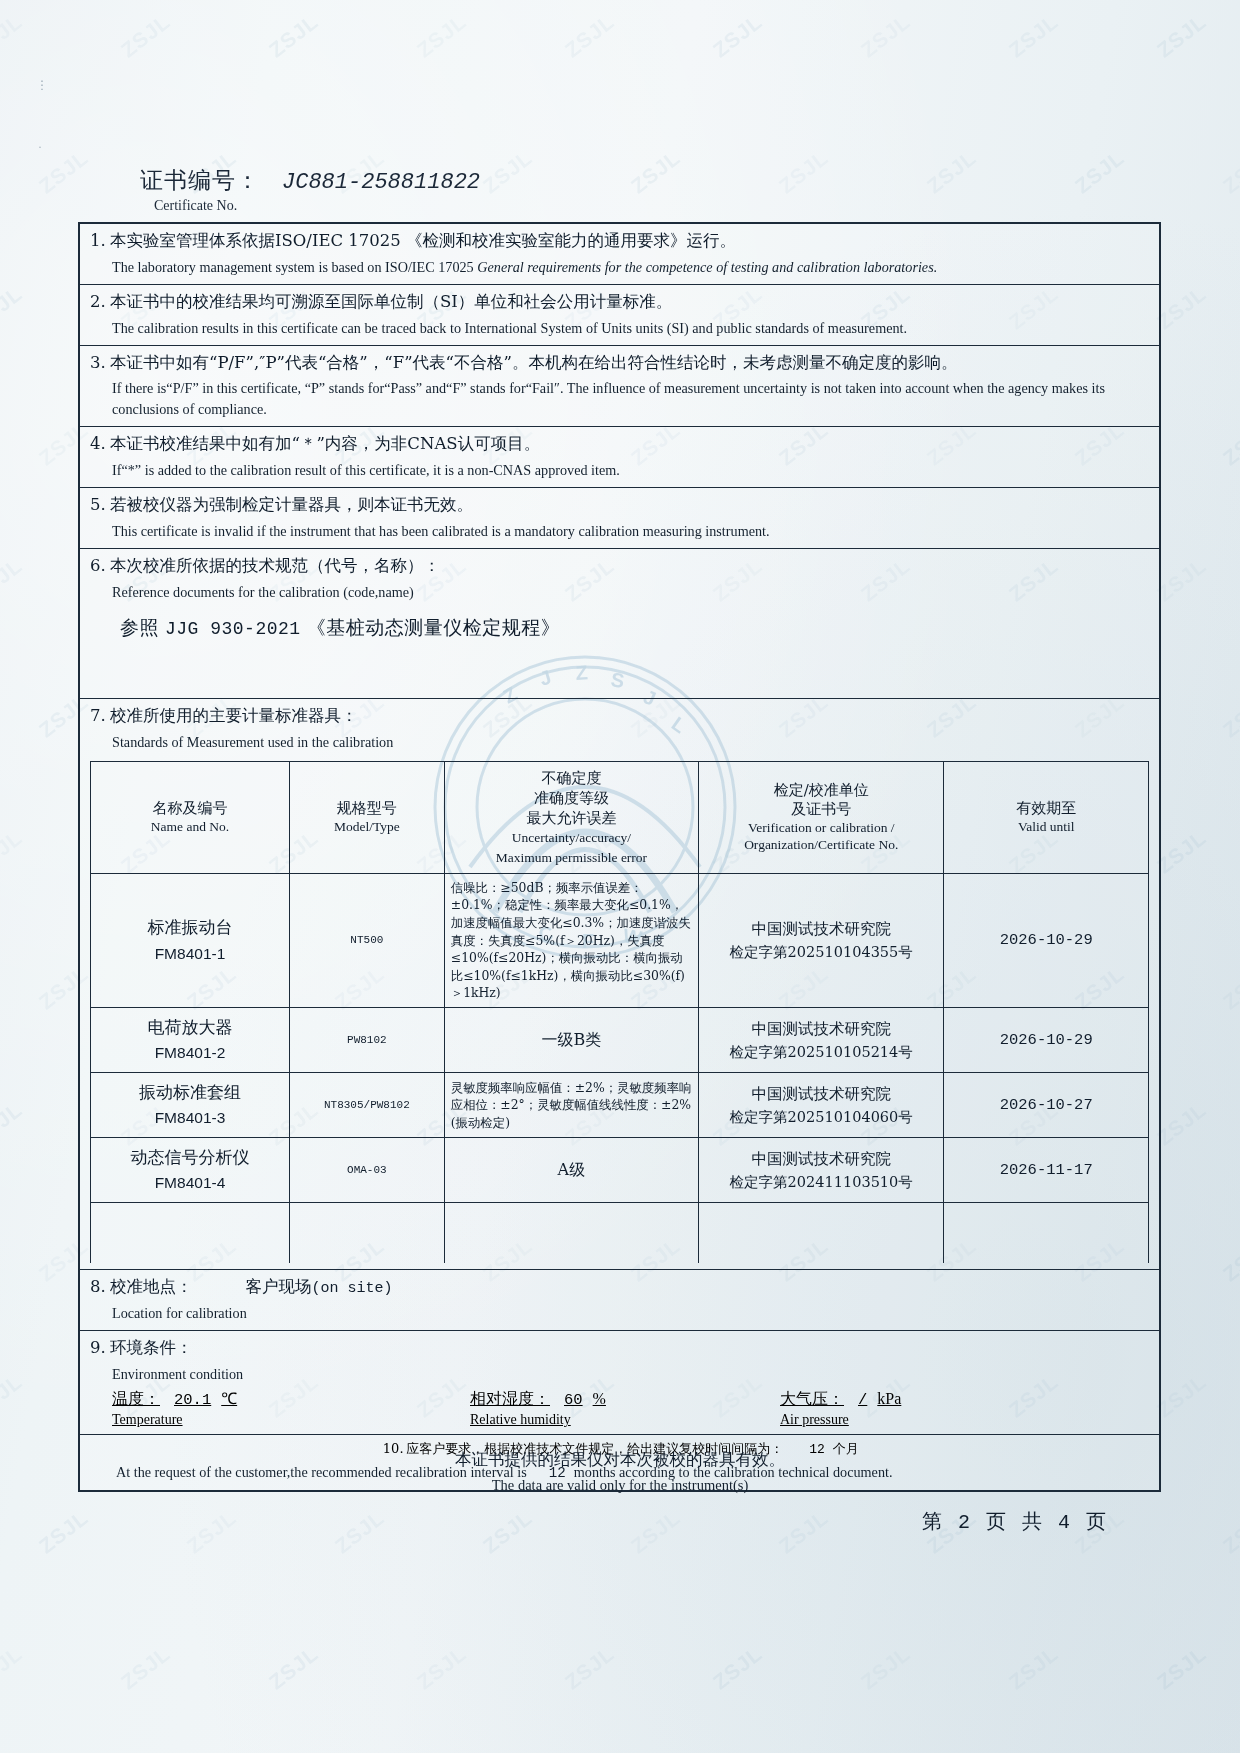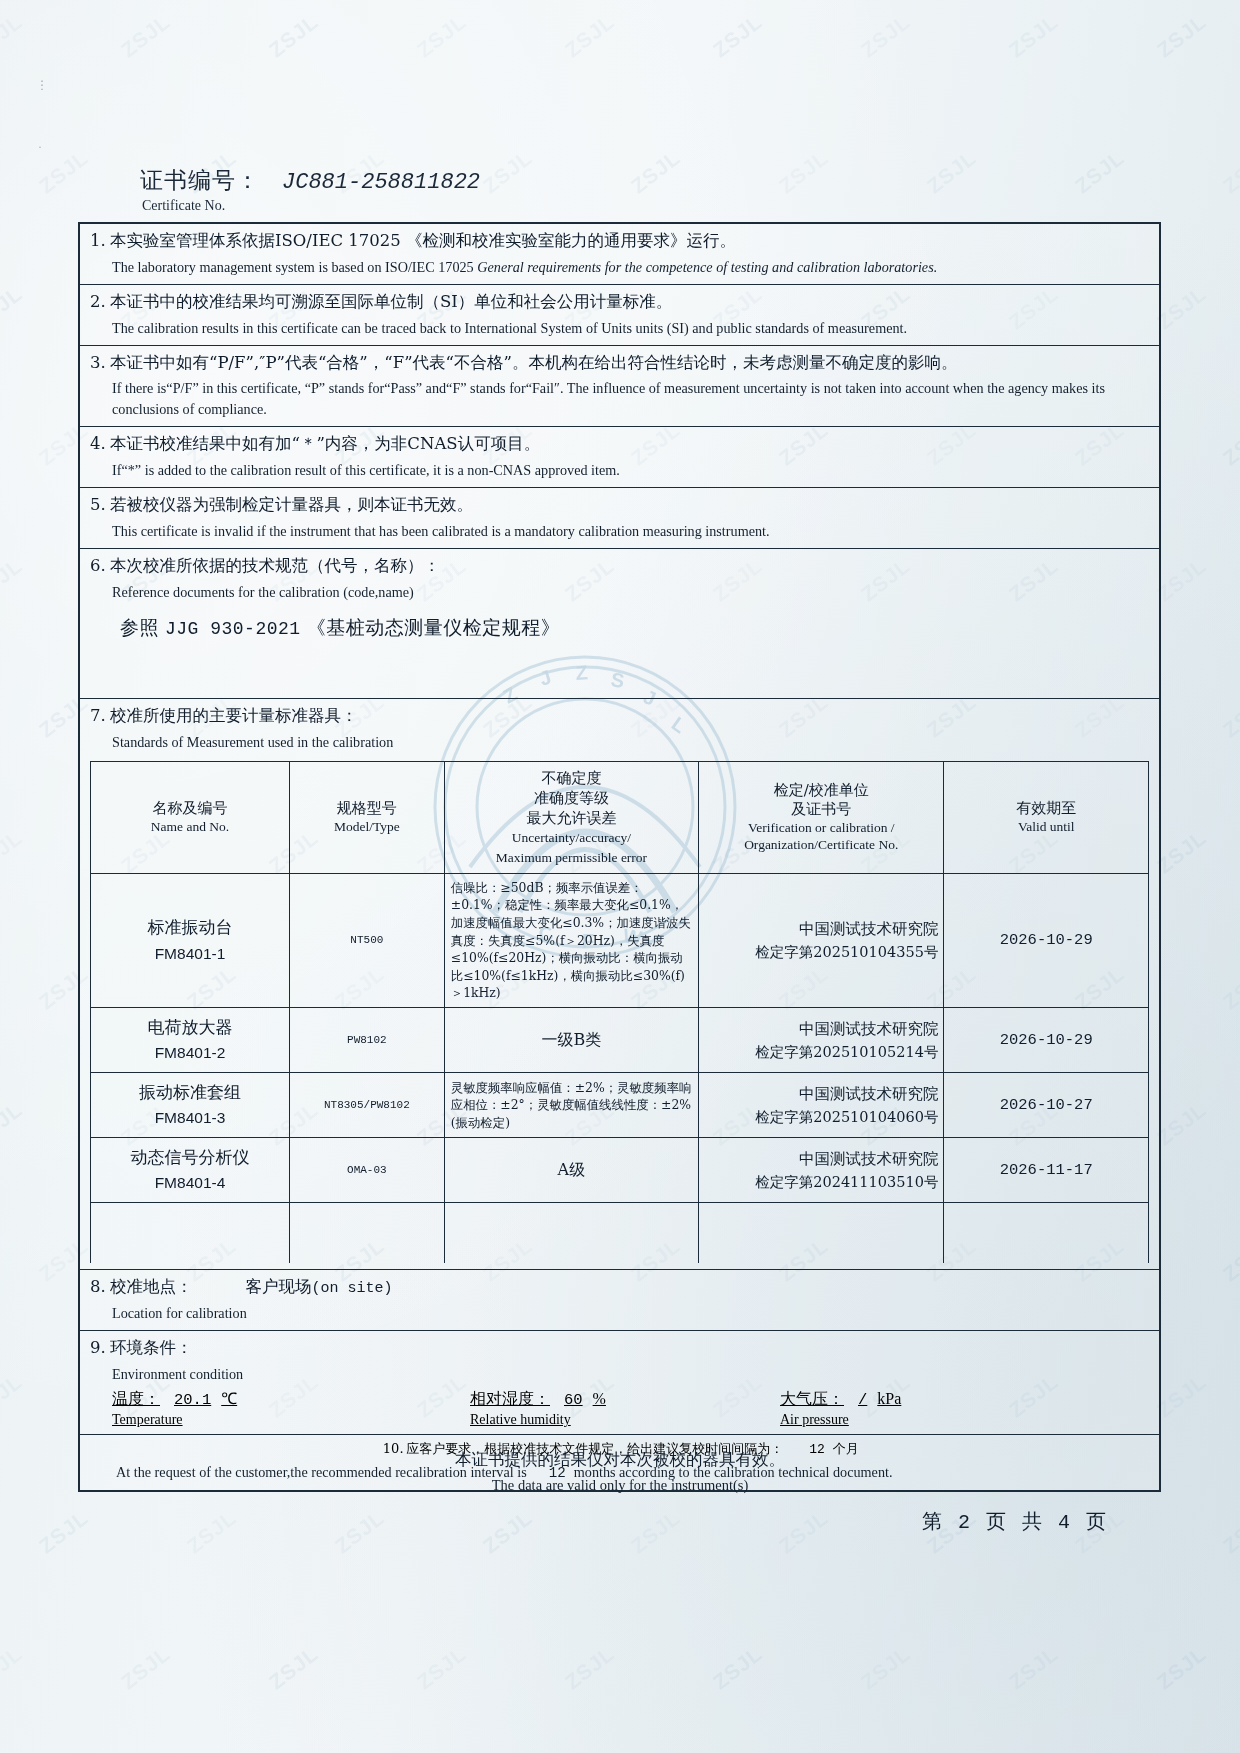--- a/index.html
+++ b/index.html
@@ -78,21 +78,21 @@
   .cert-head .value {
     font-family: "Liberation Mono", monospace;
     font-size: 22px;
     margin-left: 22px;
     letter-spacing: 0px;
     font-style: italic;
   }
   .cert-head .row2 {
     font-size: 14px;
     margin-top: 2px;
-    margin-left: 2px;
+    margin-left: 14px;
   }
 
   
   .frame {
     position: absolute;
     left: 78px;
     top: 222px;
     width: 1083px;
     border: 2px solid #1c2b3a;
     background: rgba(255,255,255,0.12);
@@ -183,21 +183,20 @@
     padding: 5px 6px;
   }
   .std-table td.spec.center {
     text-align: center;
     font-size: 16px;
   }
   .std-table td.org {
     font-family: "DejaVu Serif", serif;
     font-size: 15.5px;
     line-height: 1.55;
-    text-align: right;
   }
   .std-table td.org .cert-no {
     font-size: 14.5px;
     display: block;
   }
   .std-table td.valid {
     font-family: "Liberation Mono", monospace;
     font-size: 15.5px;
   }
   .col-w1 { width: 180px; }

